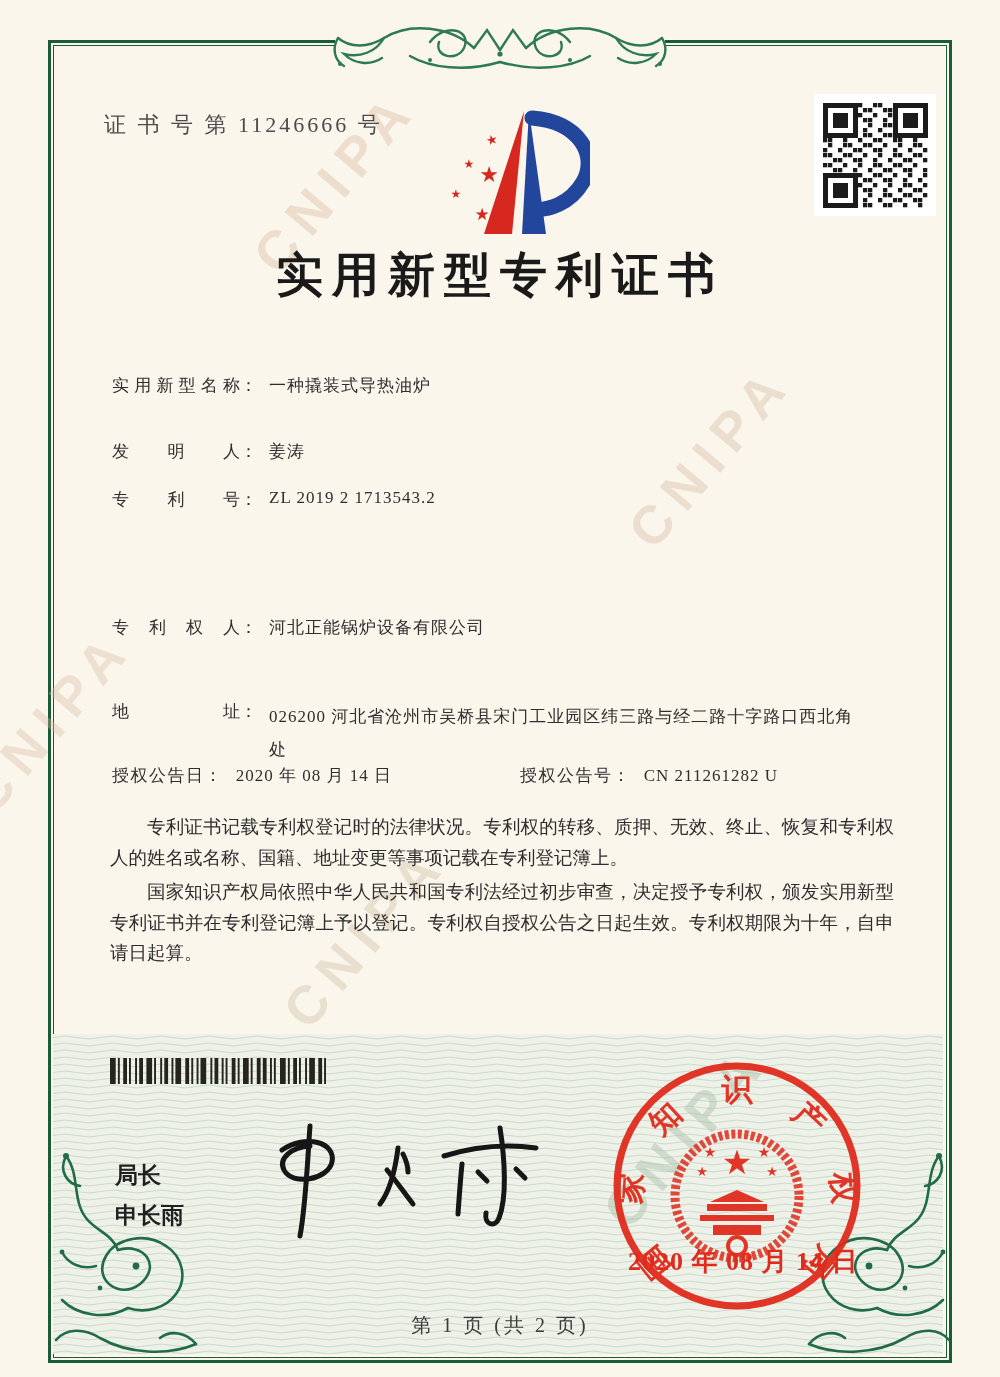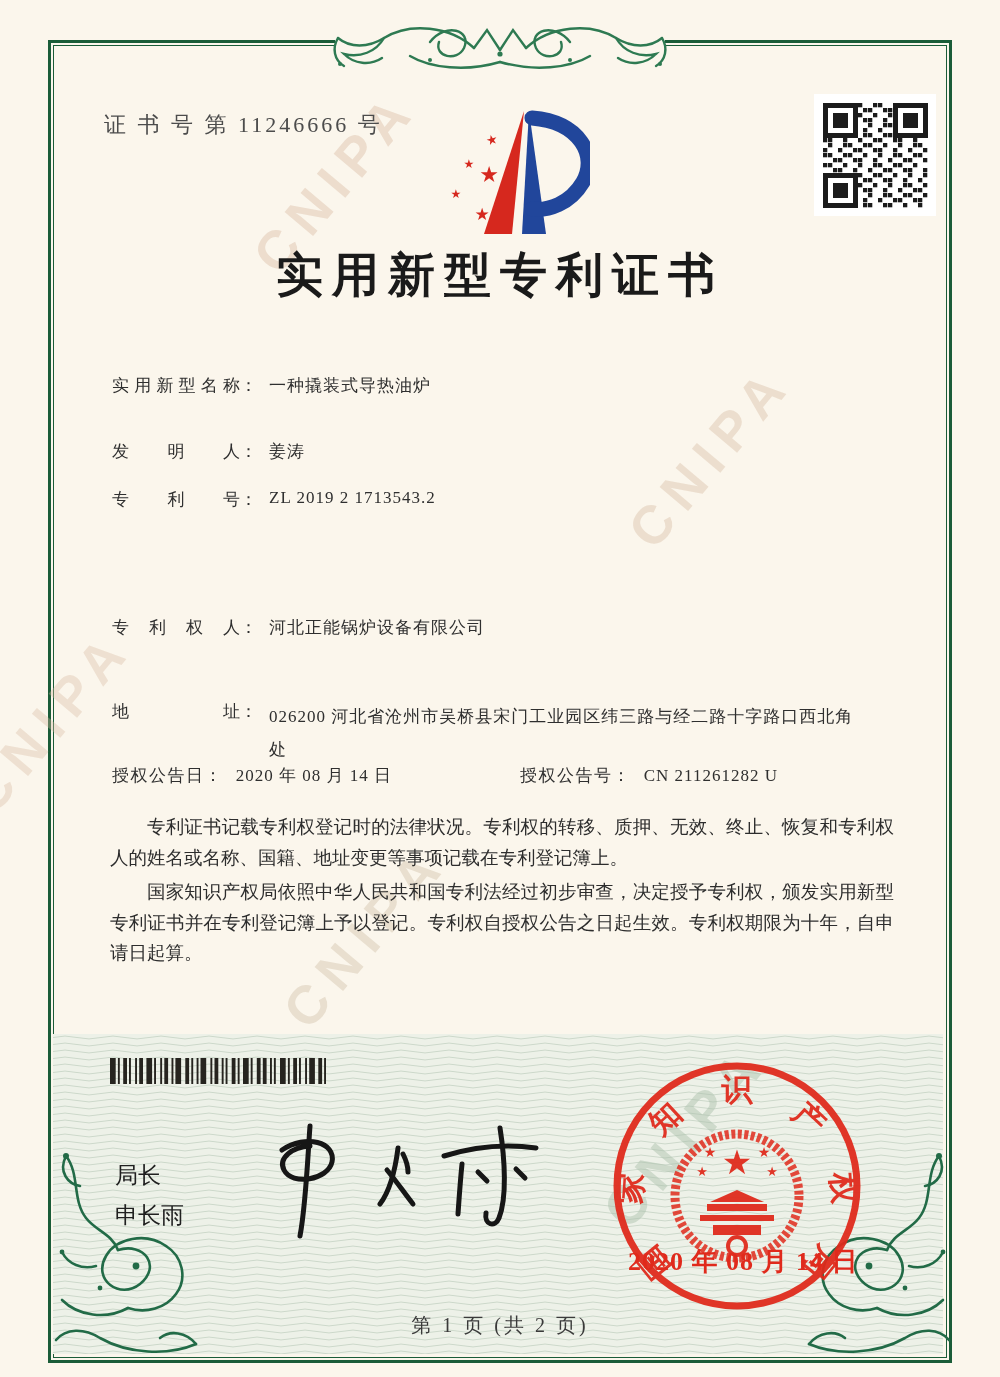--- a/index.html
+++ b/index.html
@@ -35,21 +35,21 @@
   .f-colon{display:inline-block;margin-right:12px;vertical-align:top;}
   .f-value{display:inline-block;letter-spacing:1px;vertical-align:top;}
   .addr .f-value{width:590px;line-height:33px;}
   .grant-label{display:inline-block;letter-spacing:1.5px;}
   .grant2{position:absolute;left:408px;top:0;}
   .paras{position:absolute;left:110px;top:812px;width:784px;font-size:18.5px;line-height:30.5px;
          color:#2d2d2d;text-align:justify;}
   .paras p{margin:0 0 4px 0;text-indent:2em;}
   .barcode{position:absolute;left:110px;top:1058px;}
   .signer{position:absolute;left:115px;top:1155px;font-family:"Liberation Sans","DejaVu Sans",sans-serif;
-          font-weight:400;font-size:23px;color:#202020;line-height:40px;}
+          font-weight:700;font-size:23px;color:#202020;line-height:40px;}
   .signature{position:absolute;left:248px;top:1112px;}
   .seal{position:absolute;left:607px;top:1056px;opacity:.94;}
   .seal-date{position:absolute;left:628px;top:1244px;font-size:26px;font-weight:700;
              color:#e02a1c;letter-spacing:1px;z-index:4;}
   .footer{position:absolute;left:0;top:1312px;width:100%;text-align:center;font-size:20px;
           letter-spacing:3px;color:#3a3a3a;}
 </style>
 </head>
 <body>
 

